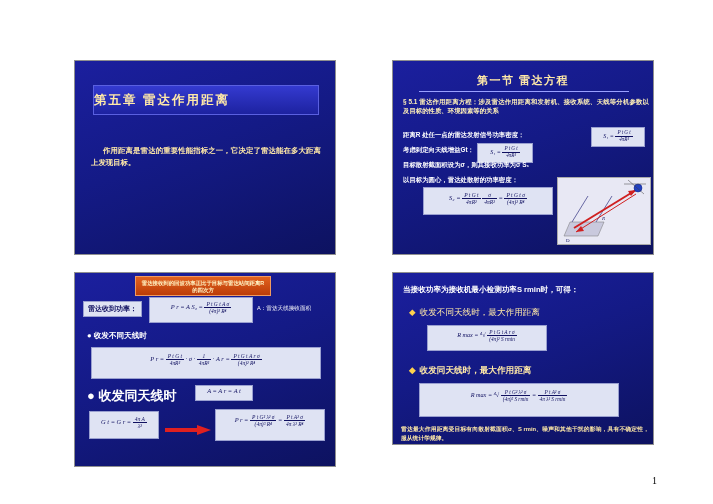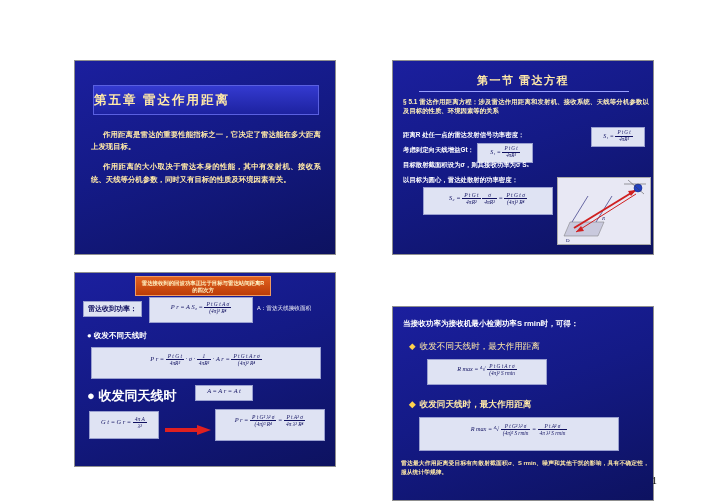--- a/index.html
+++ b/index.html
@@ -25,21 +25,21 @@
     background: linear-gradient(160deg, #1b1f9e 0%, #141a86 45%, #0d1260 100%);
     border: 1px solid #8f8f8f;
     box-sizing: border-box;
     overflow: hidden;
     color: #ffffff;
   }
   
   #slide1 { left: 74px;  top: 60px;  width: 262px; height: 195px; }
   #slide2 { left: 392px; top: 60px;  width: 262px; height: 195px; padding-left: 8px; }
   #slide3 { left: 74px;  top: 272px; width: 262px; height: 195px; }
-  #slide4 { left: 392px; top: 272px; width: 262px; height: 195px; margin-top: 34px; }
+  #slide4 { left: 392px; top: 272px; width: 262px; height: 173px; }
 
   
   .s1-titlebox {
     position: absolute;
     left: 18px; top: 24px; width: 226px; height: 30px;
     background: #2a2fb5;
     background: linear-gradient(180deg, #343ad0 0%, #1d22a0 100%);
     border: 1px solid #5a60e0;
     box-sizing: border-box;
     display: flex; align-items: center; justify-content: flex-start;
@@ -53,21 +53,21 @@
   }
   .s1-body {
     position: absolute;
     left: 16px; top: 68px; width: 230px;
     font-size: 7.4px;
     line-height: 1.65;
     color: #ffe9a8;
     font-weight: bold;
     text-align: justify;
   }
-  .s1-body p { margin: 0 0 8px 0; text-indent: 12px; }
+  .s1-body p { margin: 16px 0 8px 0; text-indent: 12px; }
 
   
   .s2-title {
     position: absolute;
     left: 0; top: 12px; width: 100%;
     text-align: center;
     font-size: 11px;
     font-weight: bold;
     color: #ffe9a8;
     letter-spacing: 1.5px;
@@ -221,21 +221,20 @@
 <body>
 
 <div class="page">
 
   <div class="slide" id="slide1">
     <div class="s1-titlebox">
       <span class="s1-title">第五章 雷达作用距离</span>
     </div>
     <div class="s1-body">
       <p>作用距离是雷达的重要性能指标之一，它决定了雷达能在多大距离上发现目标。</p>
-      <p>作用距离的大小取决于雷达本身的性能，其中有发射机、接收系统、天线等分机参数，同时又有目标的性质及环境因素有关。</p>
     </div>
   </div>
 
   <div class="slide" id="slide2">
     <div class="s2-title">第一节 雷达方程</div>
     <div class="s2-rule"></div>
     <div class="s2-sec">§ 5.1 雷达作用距离方程：涉及雷达作用距离和发射机、接收系统、天线等分机参数以及目标的性质、环境因素等的关系</div>
 
     <div class="s2-line s2-l1">距离R 处任一点的雷达发射信号功率密度：</div>
     <div class="eq-box s2-eq1">

